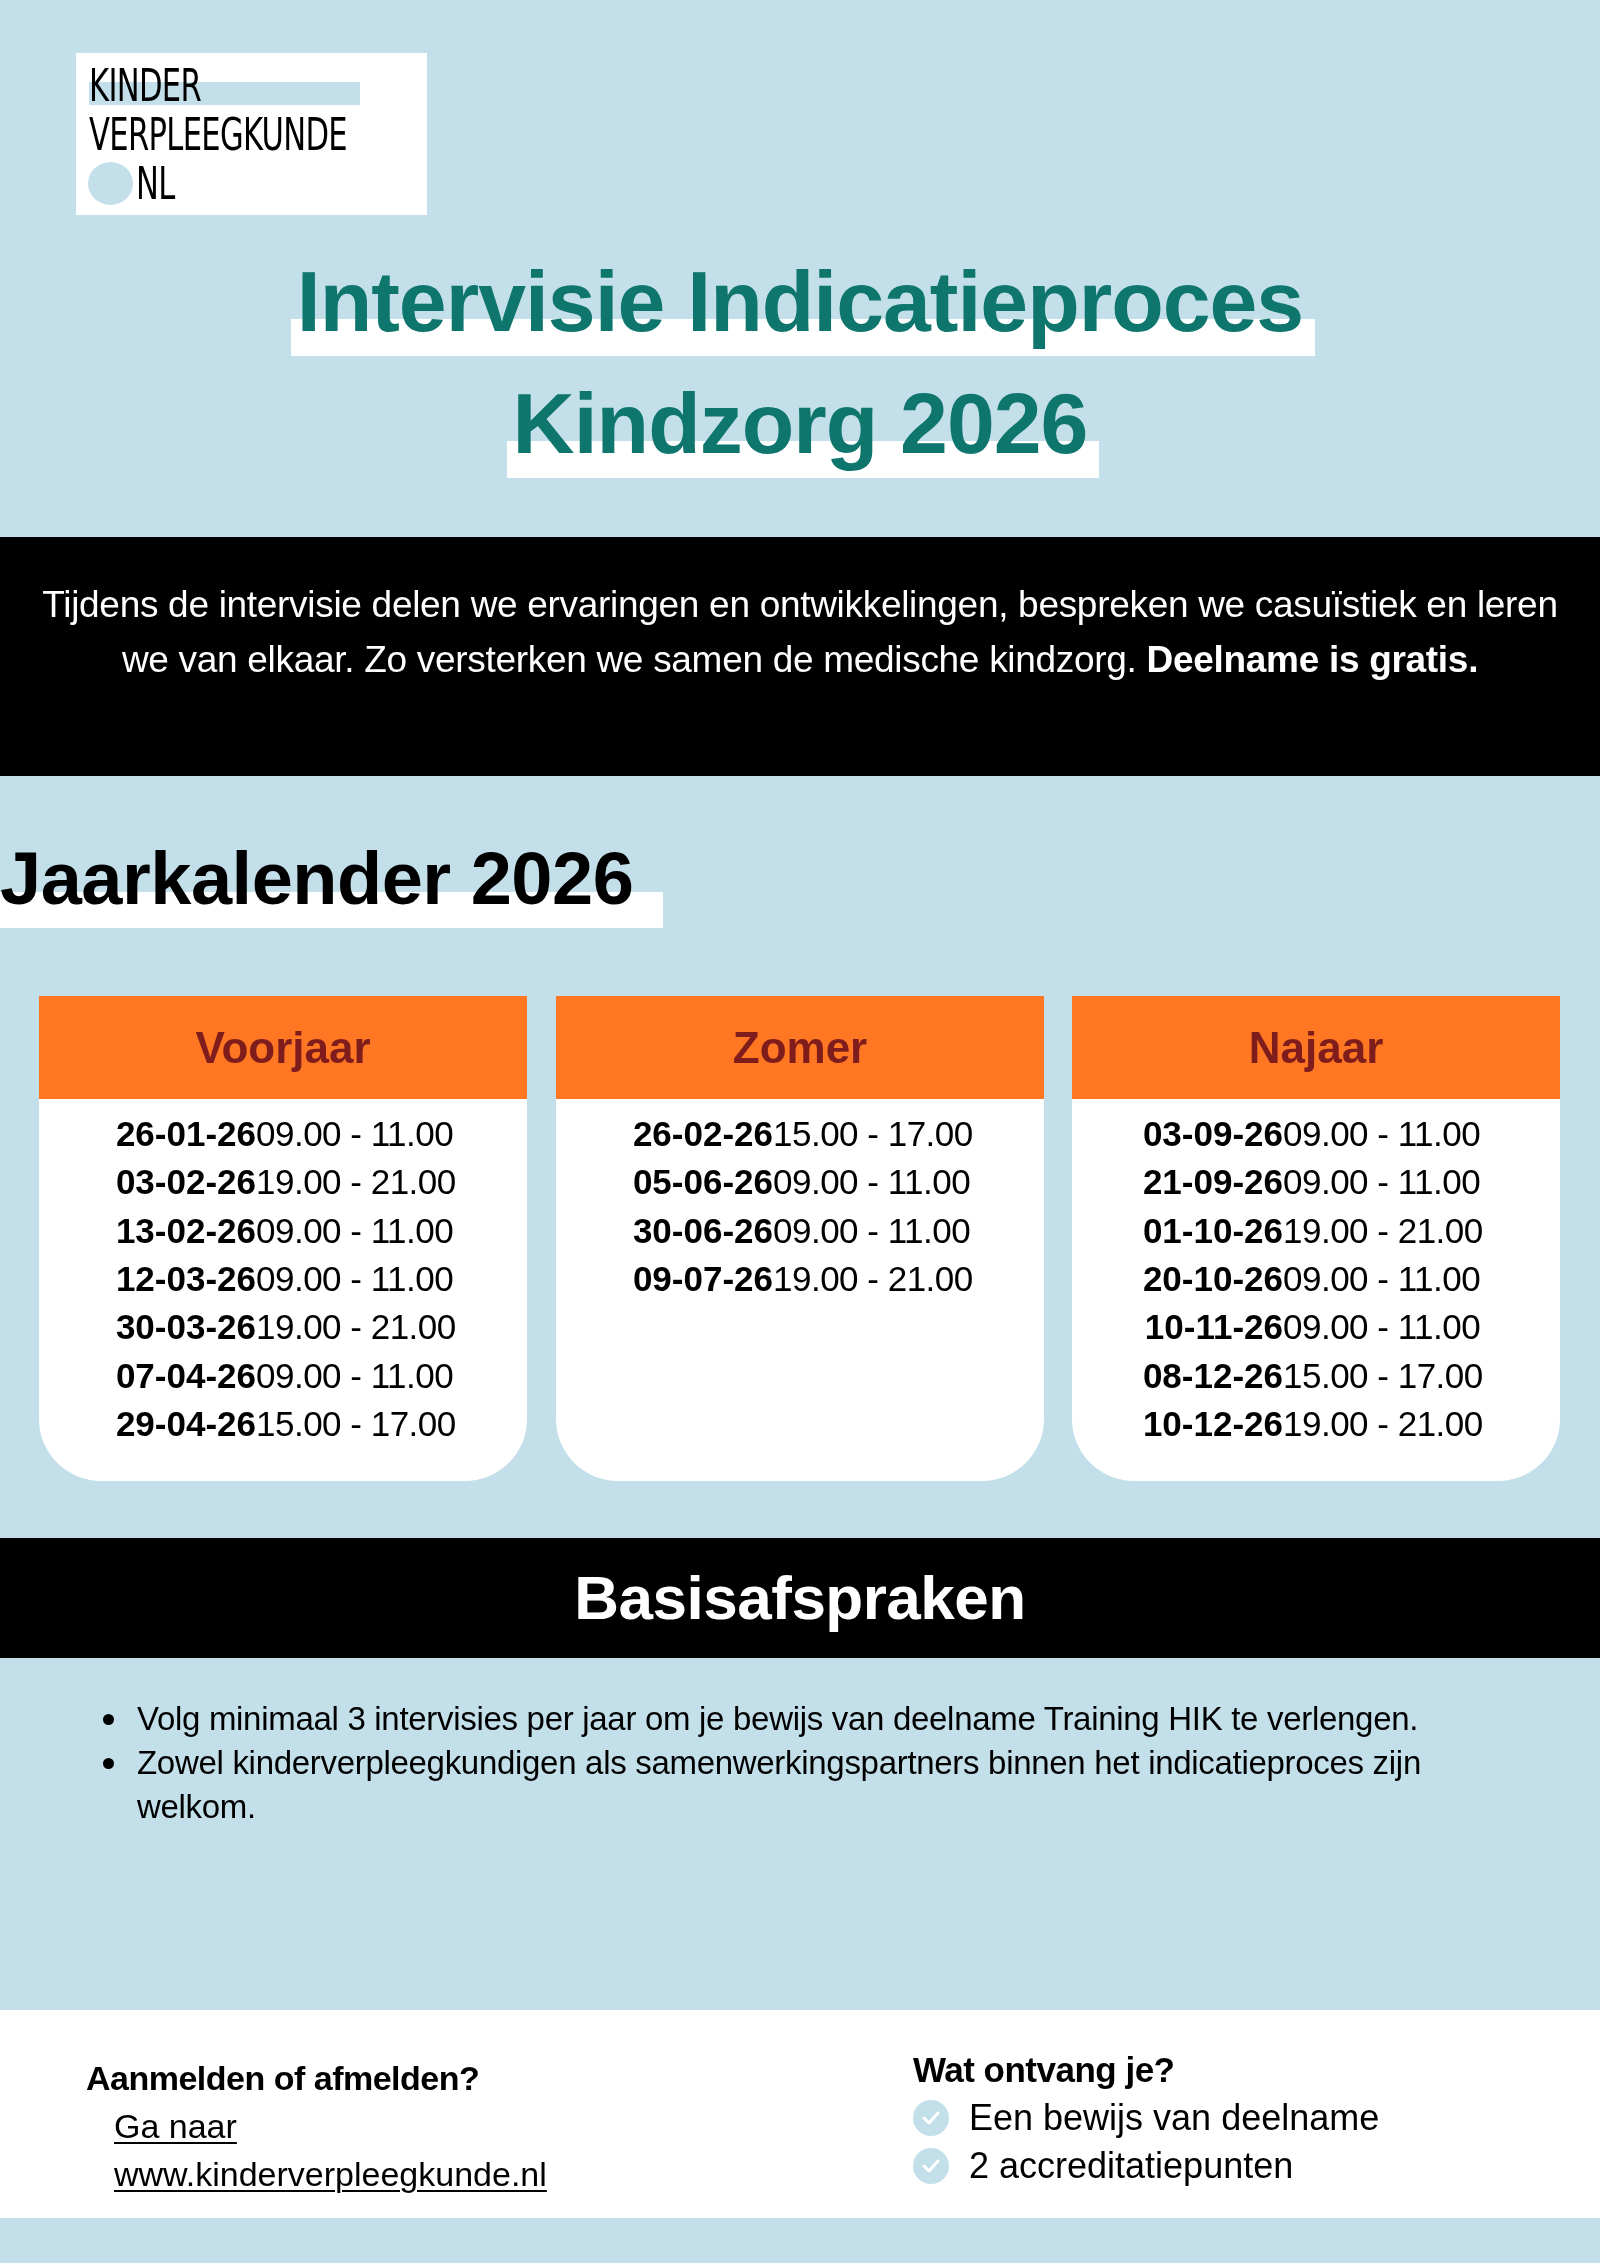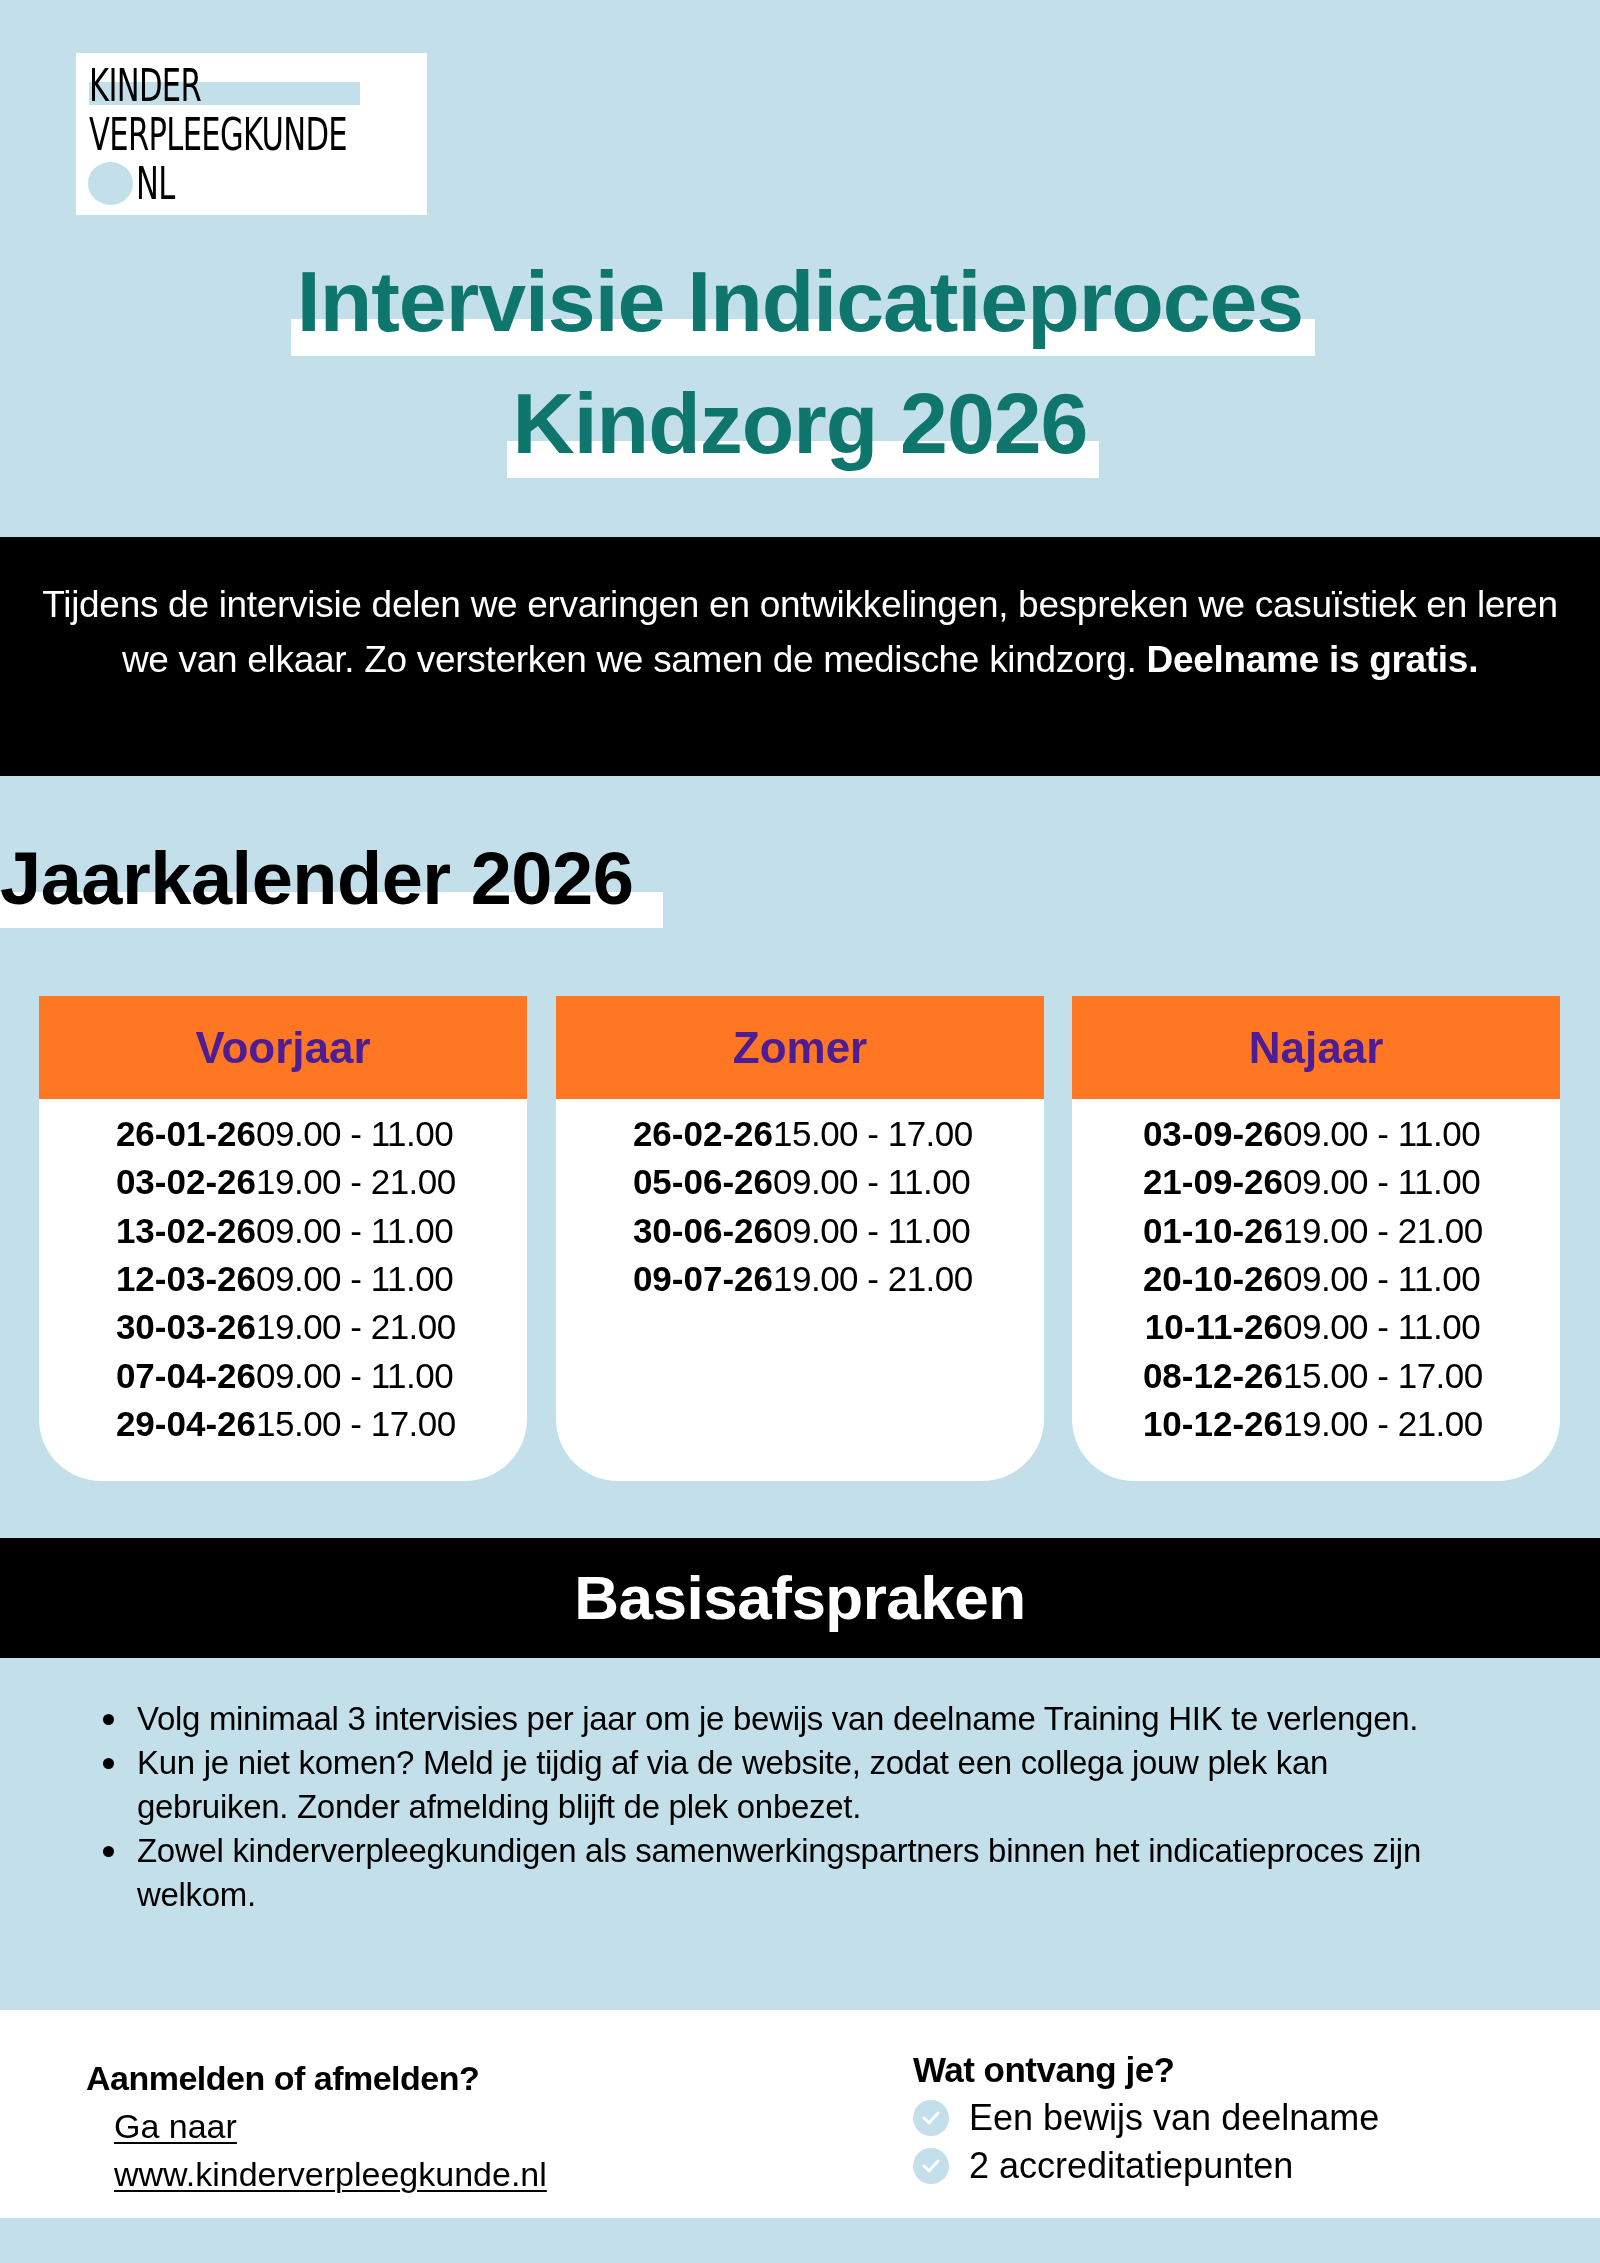--- a/index.html
+++ b/index.html
@@ -74,21 +74,21 @@
       background: #fff; z-index: 0;
     }
     .cal-title .txt { position: relative; z-index: 1; }
 
     
     .card {
       position: absolute; top: 996px; width: 488px; height: 485px;
       background: #fff; border-radius: 0 0 62px 62px; overflow: hidden;
     }
     .card-header {
-      height: 103px; background: #ff7722; color: #4c1d95; text-align: center;
+      height: 103px; background: #ff7722; color: #7f1d1d; text-align: center;
       font-weight: bold; font-size: 44px; line-height: 103px;
     }
     .card-rows { padding-top: 11px; }
     .card-row {
       display: flex; height: 48.3px; align-items: center;
       font-size: 35px; white-space: nowrap;
     }
     .card-row .date { font-weight: bold; letter-spacing: 0px; text-align: right; }
     .card-row .time { letter-spacing: -0.5px; }
     .c1 { left: 39px; }  .c1 .date { width: 217px; padding-left: 27px; }
@@ -251,21 +251,20 @@
       </div>
   </div>
 </div>
 
 <div class="band band-rules">
   <span class="rules-title">Basisafspraken</span>
 </div>
 
 <ul class="rules-list">
   <li><span class="bullet"></span><span>Volg minimaal 3 intervisies per jaar om je bewijs van deelname Training HIK te verlengen.</span></li>
-  <li><span class="bullet"></span><span>Kun je niet komen? Meld je tijdig af via de website, zodat een collega jouw plek kan gebruiken. Zonder afmelding blijft de plek onbezet.</span></li>
   <li><span class="bullet"></span><span>Zowel kinderverpleegkundigen als samenwerkingspartners binnen het indicatieproces zijn welkom.</span></li>
 </ul>
 
 <div class="footer">
   <div class="f-left">
     <div class="f-heading">Aanmelden of afmelden?</div>
     <a class="f-link">Ga naar</a>
     <a class="f-link">www.kinderverpleegkunde.nl</a>
   </div>
   <div class="f-right">

